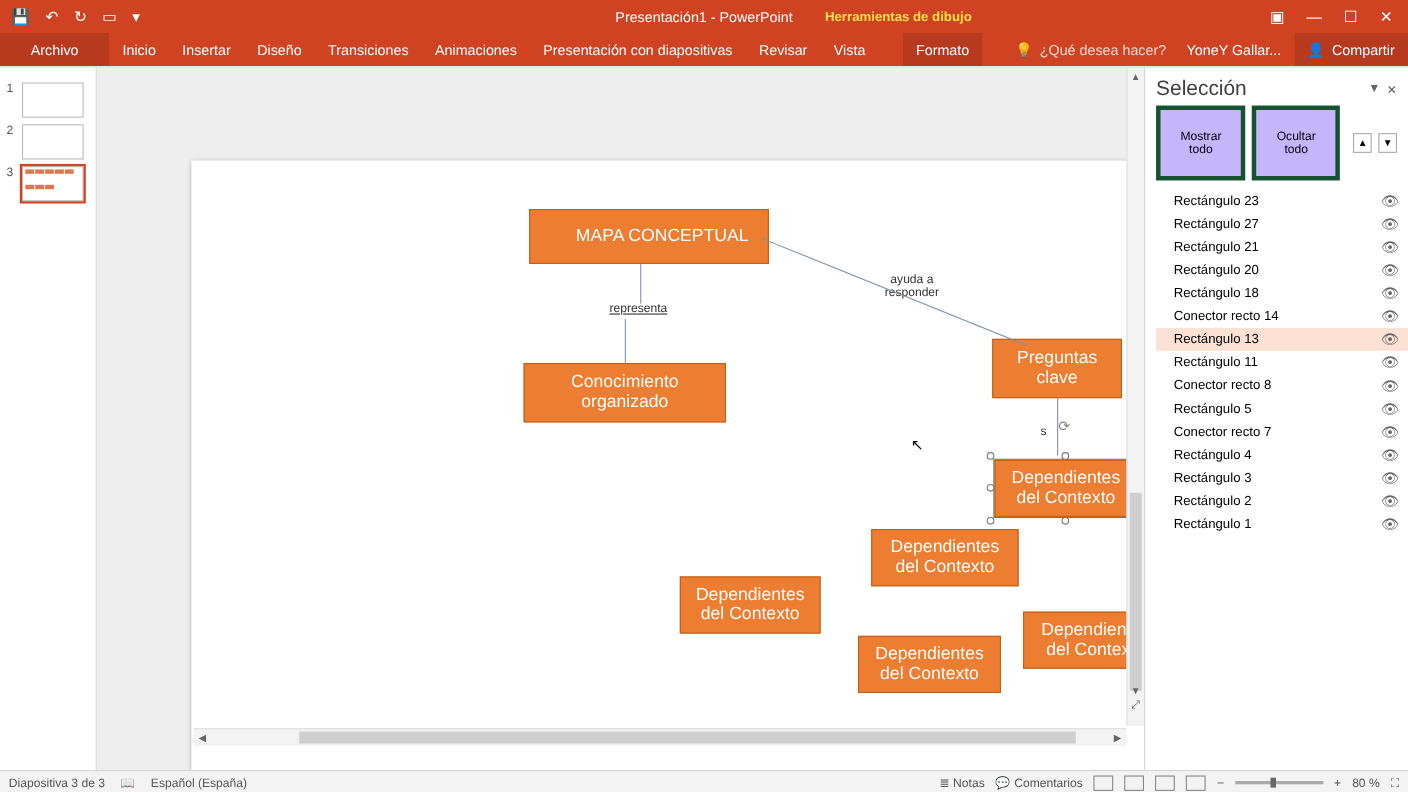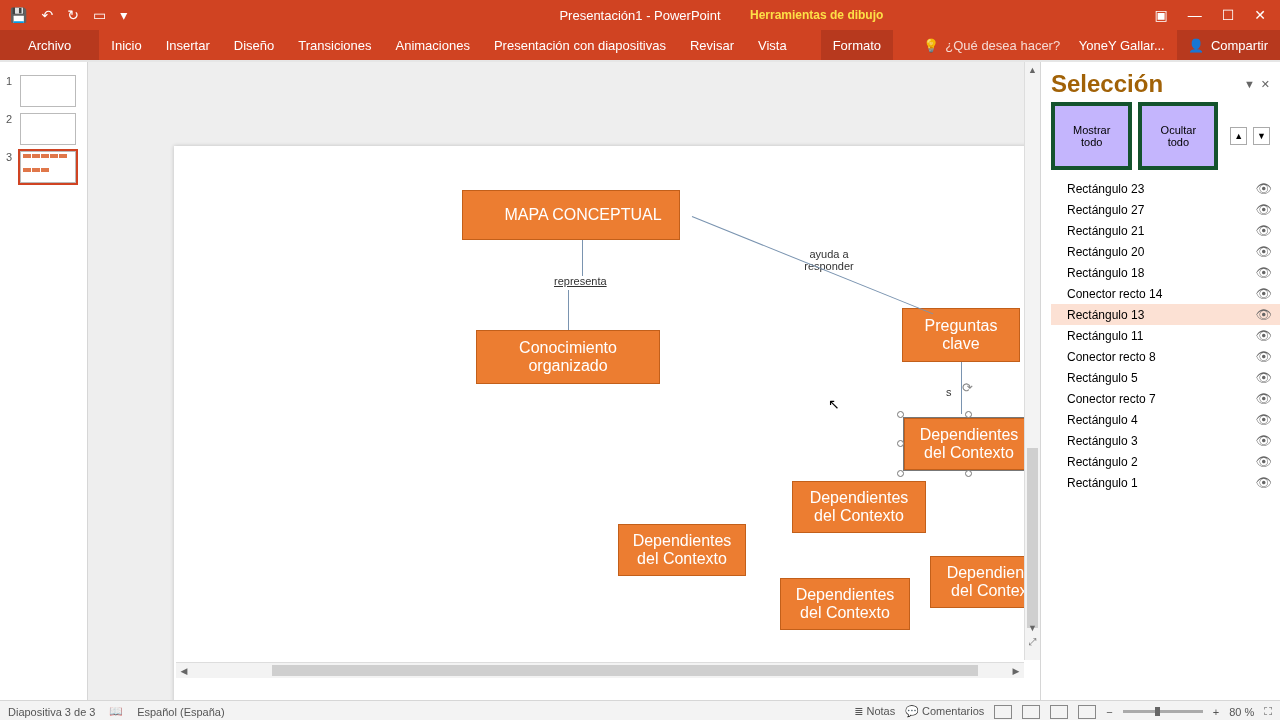--- a/index.html
+++ b/index.html
@@ -58,27 +58,27 @@
 .vscroll .fit { position:absolute; bottom:0; height:24px; width:100%; text-align:center; font-size:10px; color:#666;}
 
 .hscroll { position:absolute; bottom: 22px; left: 88px; right: 16px; height: 16px; background:#f3f3f3; border-top:1px solid #ddd; display:flex;}
 .hscroll .arrow { width:16px; text-align:center; font-size:9px; color:#666; line-height:16px; cursor:pointer;}
 .hscroll .track { flex:1; position:relative;}
 .hscroll .thmb { position:absolute; top:2px; bottom:2px; left:80px; right:30px; background:#cfcfcf;}
 
 
 .sel-pane { width: 240px; background: #fff; border-left: 1px solid #d6d6d6; display: flex; flex-direction: column; }
 .sel-hdr { display:flex; align-items:center; padding: 8px 10px 4px; }
-.sel-hdr h2 { font-size: 24px; font-weight: bold; color: #a16207; flex:1; }
+.sel-hdr h2 { font-size: 19px; font-weight: normal; color: #404040; flex:1; }
 .sel-hdr span { color:#666; font-size:11px; margin-left:6px; cursor:pointer; }
 .sel-btns { display:flex; gap:6px; padding: 0 10px 8px; align-items:center; }
 .sel-btns button { font-size: 11px; padding: 18px 8px; border:4px solid #14532d; background:#c4b5fd; cursor:pointer; }
 .sel-btns .ord { width:18px; height:18px; border:1px solid #aaa; text-align:center; font-size:9px; line-height:16px; cursor:pointer;}
 .sel-list { flex:1; overflow:auto; padding-left: 10px; }
-.sel-item { display:flex; align-items:center; padding: 3px 8px 3px 16px; font-size:12px; cursor:pointer;}
+.sel-item { display:flex; padding: 3px 8px 3px 16px; font-size:12px; cursor:pointer;}
 .sel-item.selected { background: #fce1d4; }
 .sel-item .eye { margin-left:auto; color:#666; font-size:13px;}
 
 
 .statusbar { height: 22px; background: #f3f3f3; border-top:1px solid #d6d6d6; display:flex; align-items:center; font-size:11px; color:#555; padding: 0 8px; gap:14px; }
 .statusbar .right { margin-left:auto; display:flex; align-items:center; gap:10px;}
 .statusbar .viewbtn { width:18px; height:14px; border:1px solid #888; cursor:pointer;}
 .statusbar .zoom-slider { width:80px; height:3px; background:#aaa; position:relative;}
 .statusbar .zoom-slider .knob { position:absolute; left:40%; top:-3px; width:5px; height:9px; background:#666;}
 </style>
@@ -148,21 +148,21 @@
           <i></i>
           <i></i>
           <i></i>
       </div>
     </div>
   </div>
 
   <div class="slide-area">
     <div class="slide">
       <div class="slide-inner">
-        <div class="shape" style="left:288px; top:44px; width:218px; height:50px;padding-left:32px;">MAPA CONCEPTUAL</div>
+        <div class="shape" style="left:307px; top:44px; width:218px; height:50px;padding-left:32px;">MAPA CONCEPTUAL</div>
         <div class="shape" style="left:728px; top:162px; width:118px; height:54px;">Preguntas clave</div>
         <div class="shape" style="left:302px; top:184px; width:184px; height:54px;">Conocimiento organizado</div>
 
         <div class="shape selected-shape" style="left:730px; top:272px; width:130px; height:52px;">Dependientes del Contexto</div>
         <div class="handles" style="left:726px; top:268px; width:138px; height:60px;">
           <div class="rotate" style="left:62px; top:-34px;">⟳</div>
           <div class="handle" style="left:-3px; top:-3px;"></div>
           <div class="handle" style="left:65px; top:-3px;"></div>
           <div class="handle" style="right:-3px; top:-3px;"></div>
           <div class="handle" style="left:-3px; top:26px;"></div>

